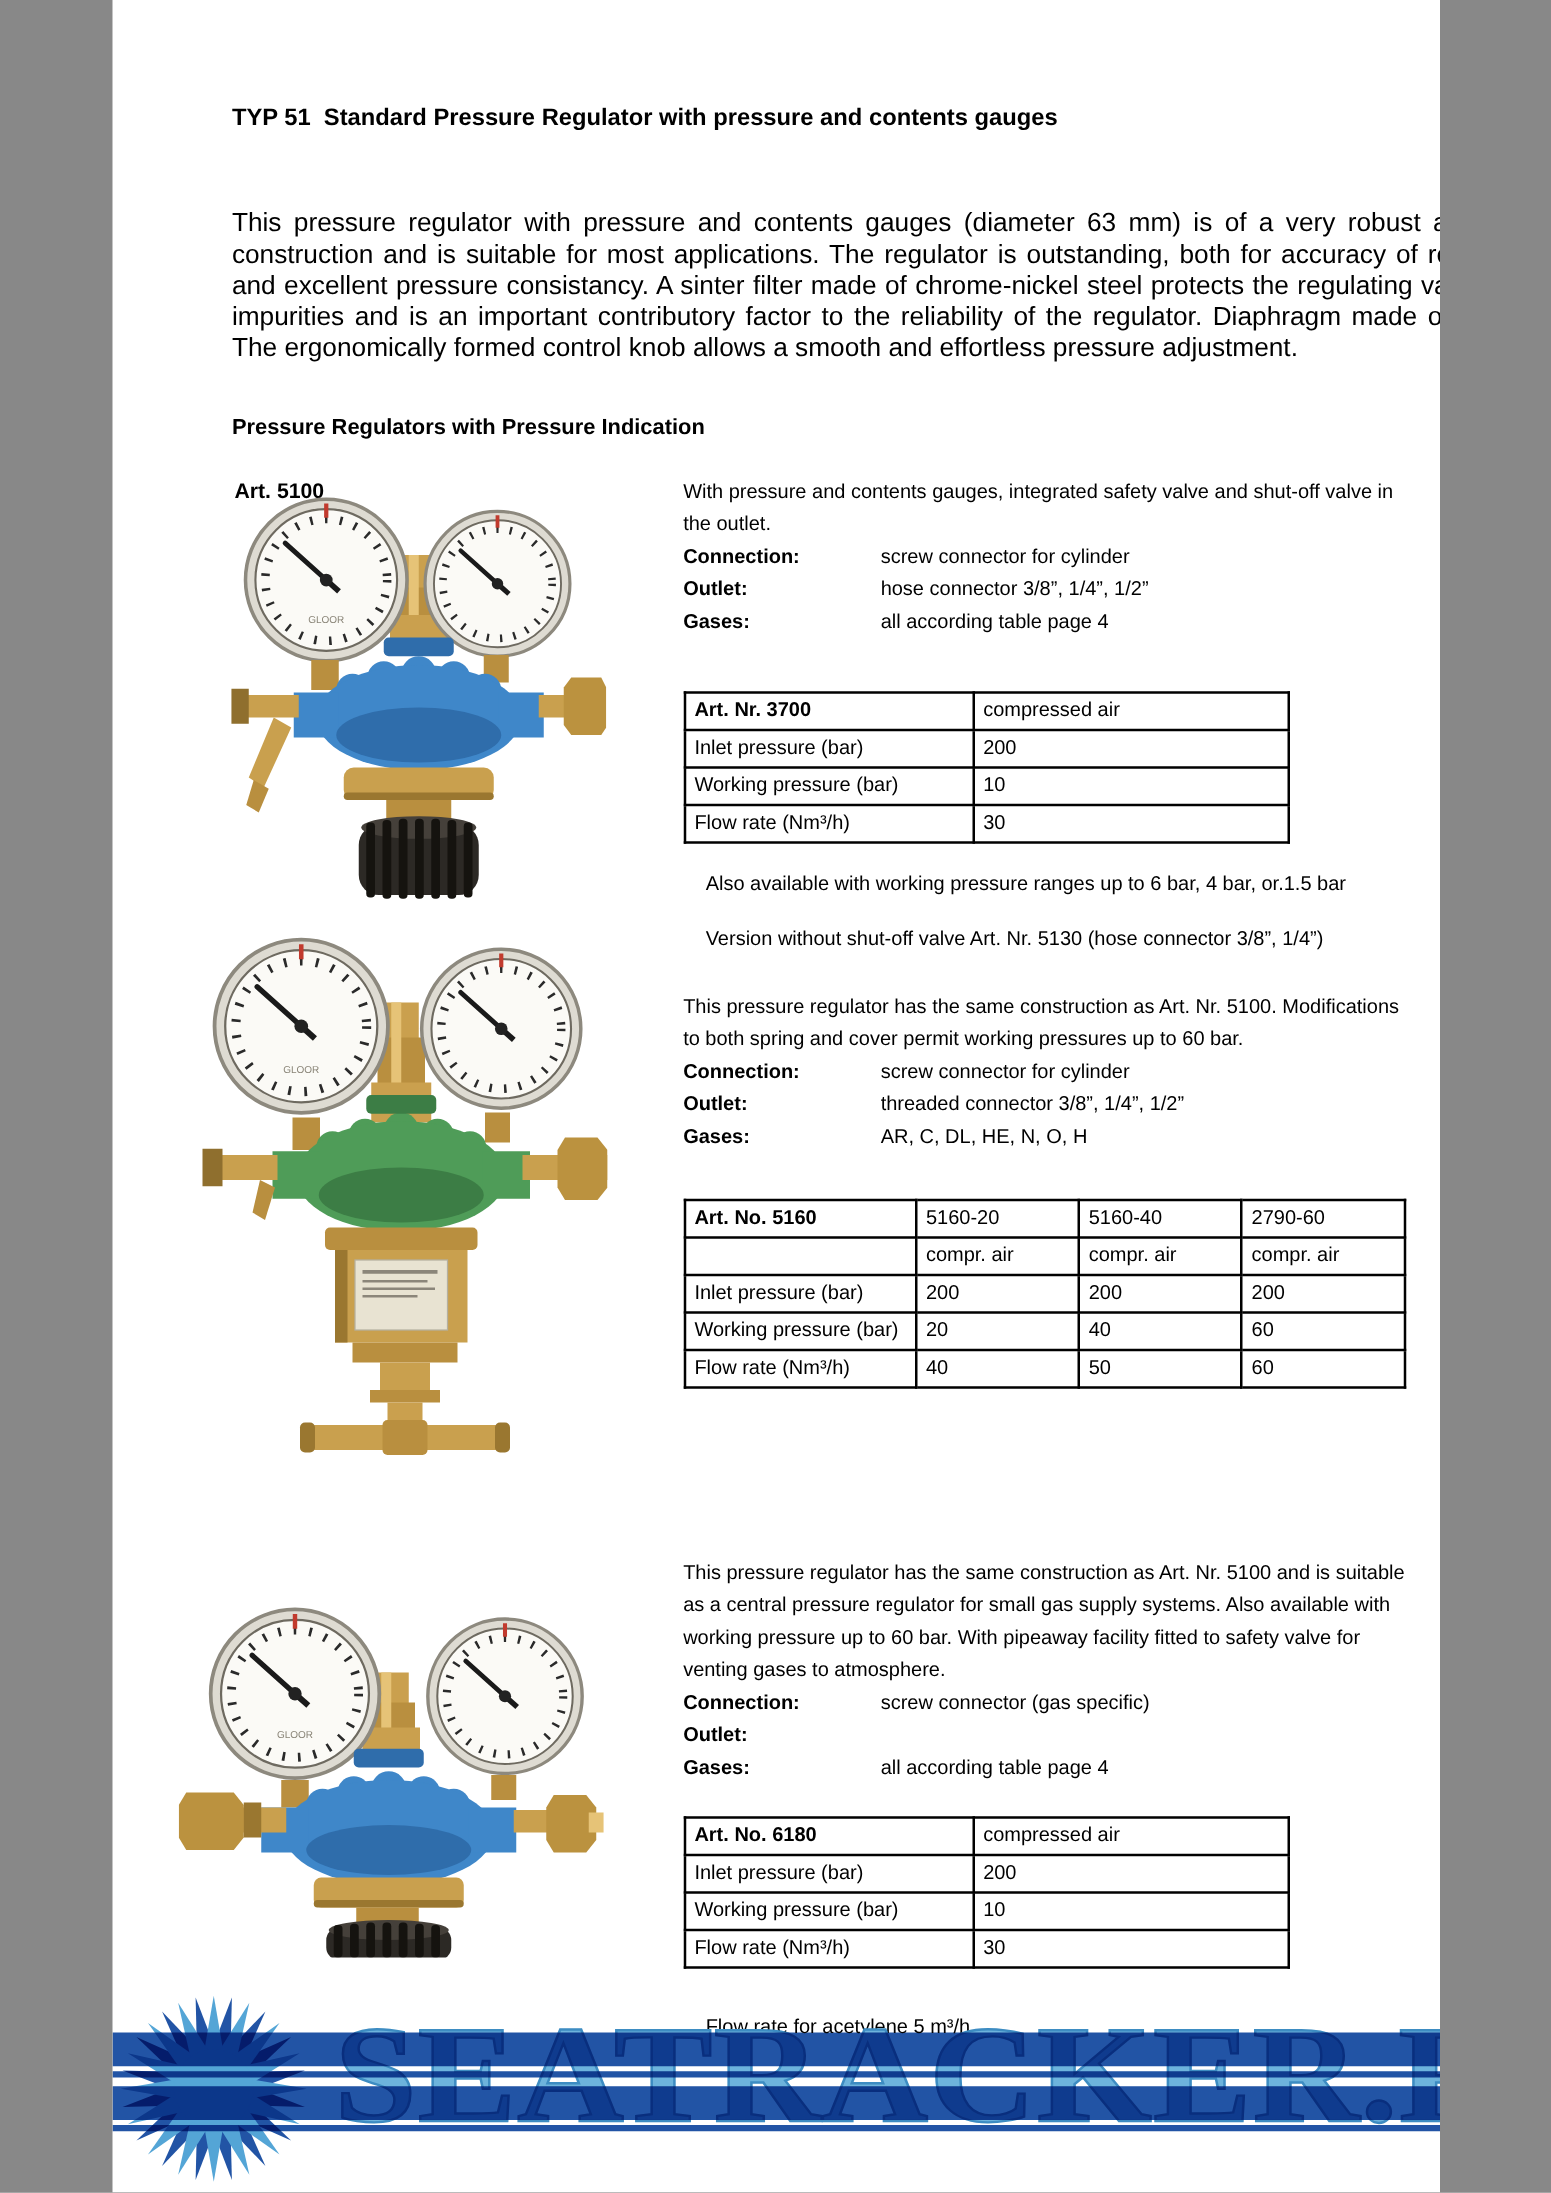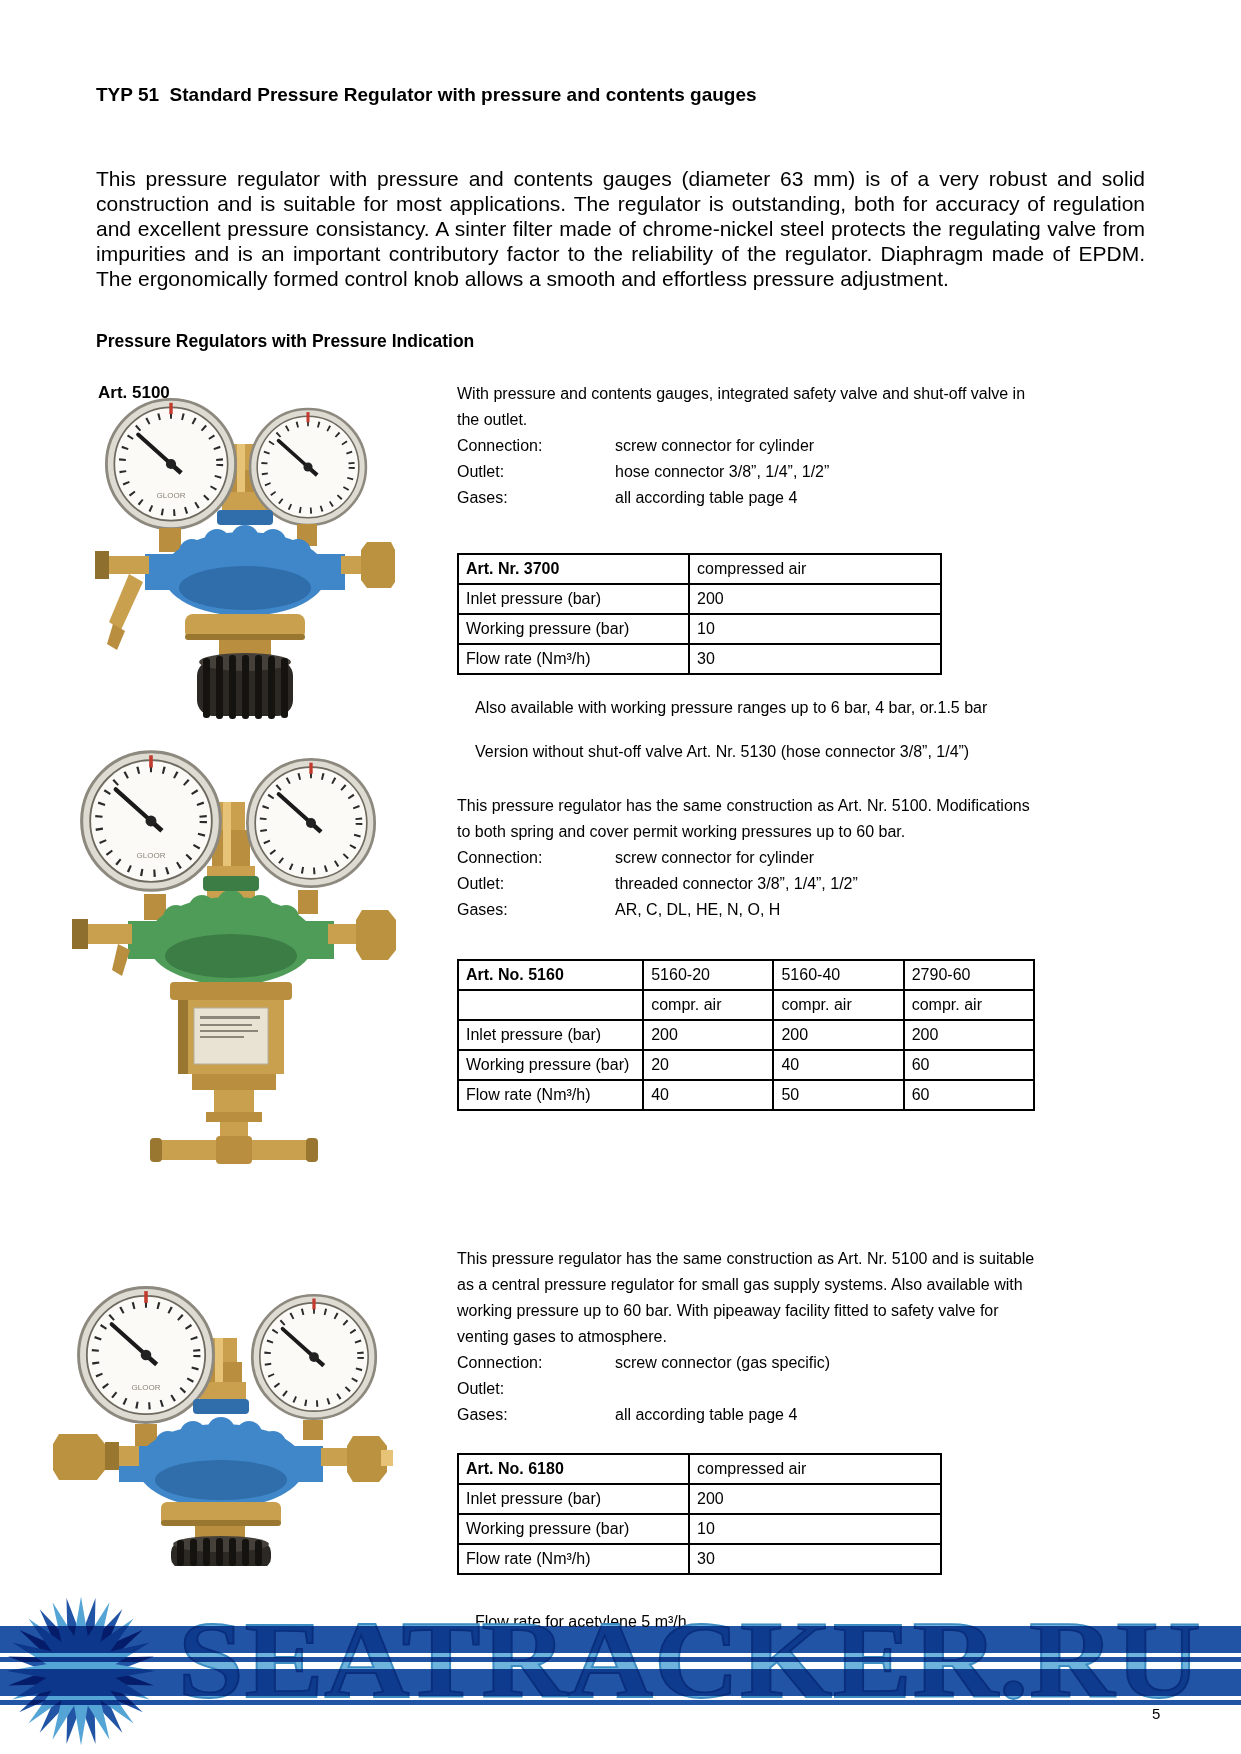--- a/index.html
+++ b/index.html
@@ -1,30 +1,30 @@
 <!DOCTYPE html>
 <html><head>
 <meta charset="utf-8">
 <style>
   html,body{margin:0;padding:0;background:#888;}
-  .page{position:relative;width:1241px;height:1754px;margin:0 auto;background:#ffffff;
+  .page{position:relative;width:1062px;height:1754px;margin:0 auto;background:#ffffff;
         font-family:"Liberation Sans",sans-serif;color:#000;overflow:hidden;}
 
   .title{position:absolute;left:96px;top:84px;font-size:19px;font-weight:bold;white-space:pre-wrap;}
   .intro{position:absolute;left:96px;top:145px;width:1049px;font-size:21px;line-height:25px;text-align:justify;}
   .section-heading{position:absolute;left:96px;top:331px;font-size:17.5px;font-weight:bold;}
 
   .art-label{position:absolute;left:98px;font-size:17px;font-weight:bold;}
   #art1{top:383px;} #art2{top:795px;} #art3{top:1304px;}
 
   .right-col{position:absolute;left:457px;width:578px;font-size:16px;line-height:26px;}
   #col1{top:381px;} #col2{top:793px;} #col3{top:1246px;}
   .desc{margin:0;}
   .spec-row{display:flex;}
-  .spec-label{width:158px;flex:0 0 158px;}
+  .spec-label{width:158px;flex:0 0 158px;font-weight:bold;}
   .spec-value{flex:1;}
 
   table.spec-table{border-collapse:collapse;table-layout:fixed;font-size:16px;}
   table.spec-table th,table.spec-table td{border:2px solid #000;padding:1px 7px;height:21px;
       text-align:left;font-weight:normal;overflow:hidden;white-space:nowrap;}
   table.spec-table th{font-weight:bold;}
   .t-m42{margin-top:42px;} .t-m38{margin-top:36px;} .t-m27{margin-top:25px;}
   .w1{width:215px;} .w2{width:236px;}
   .v1{width:170px;} .v2,.v3,.v4{width:120px;}
   .note{margin:18px;}

